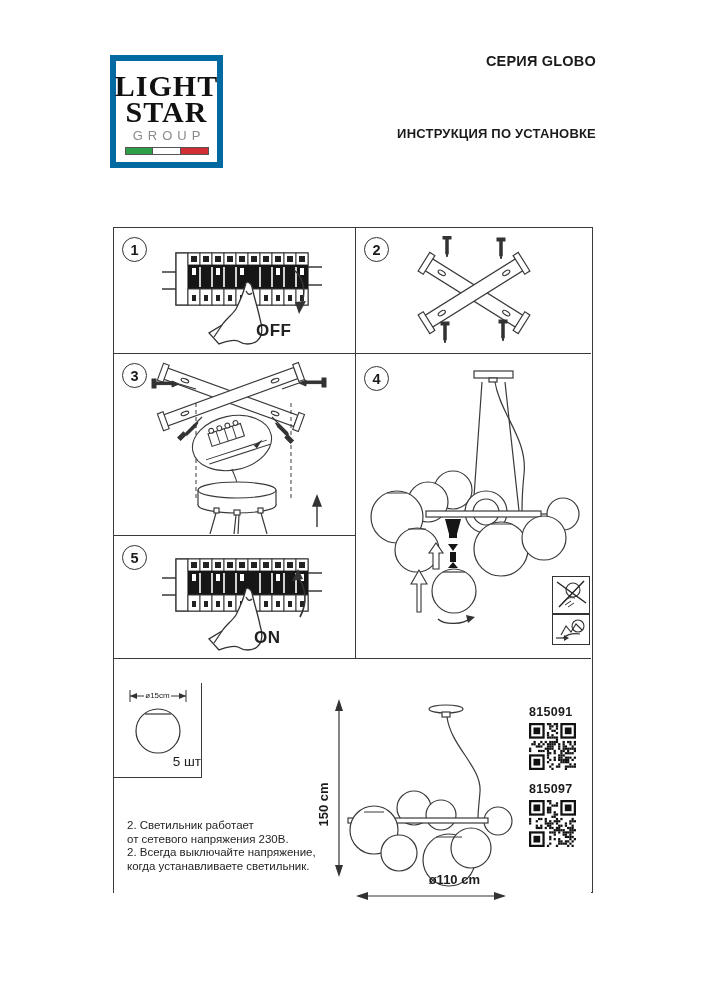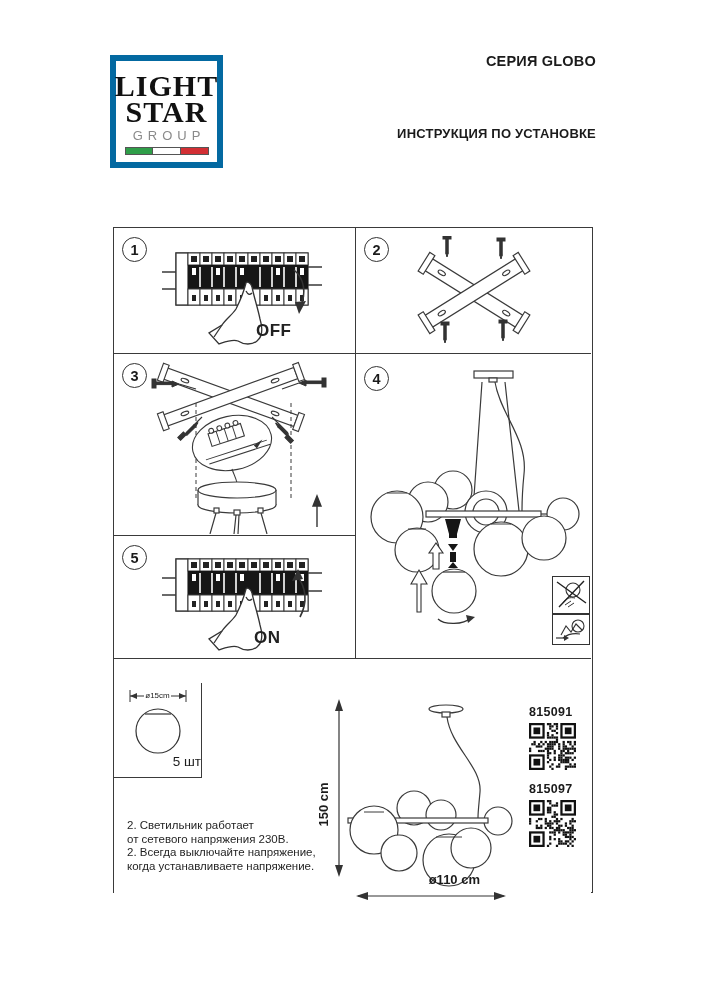--- a/index.html
+++ b/index.html
@@ -376,21 +376,21 @@
           <circle cx="23" cy="25" r="22" stroke="#333" stroke-width="1.2" fill="#fff"></circle>
           <path d="M10,8 H36" stroke="#333" stroke-width="1.2"></path>
         </svg>
         <div class="bulb-count">5 шт</div>
       </div>
 
       <div class="notes">
         <div>2. Светильник работает</div>
         <div>от сетевого напряжения 230В.</div>
         <div>2. Всегда выключайте напряжение,</div>
-        <div>когда устанавливаете напряжение.</div>
+        <div>когда устанавливаете светильник.</div>
       </div>
 
       <svg class="drawing" style="left:216px;top:12px" width="18" height="186" viewBox="0 0 18 186">
         <path d="M9,8 V178" stroke="#333" stroke-width="1.2"></path>
         <polygon points="5,16 13,16 9,4" fill="#333"></polygon>
         <polygon points="5,170 13,170 9,182" fill="#333"></polygon>
       </svg>
       <div class="dim-v-label">150 cm</div>
 
       <svg class="drawing" style="left:230px;top:14px" width="180" height="200" viewBox="0 0 180 200">

